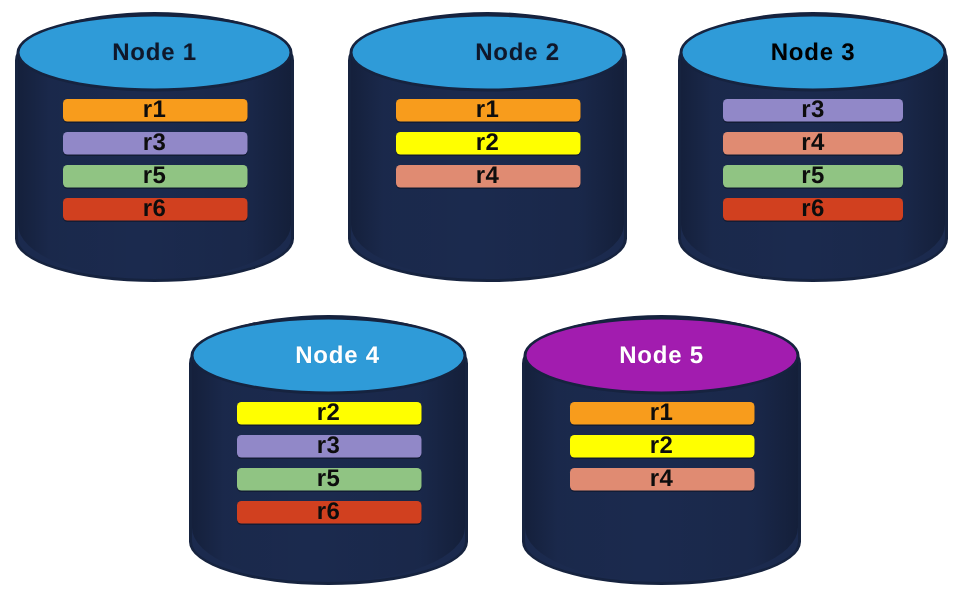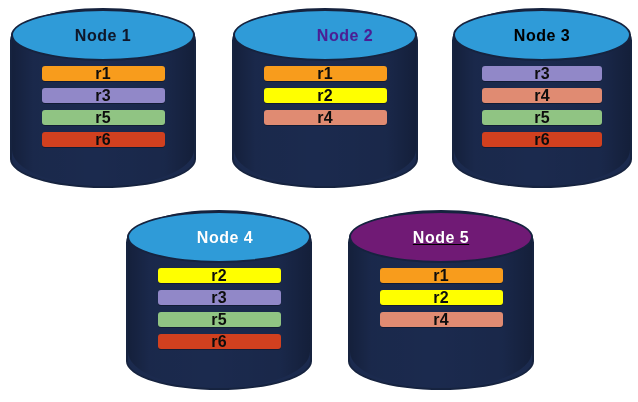--- a/index.html
+++ b/index.html
@@ -142,21 +142,21 @@
         </div>
         <div class="replica-bar" style="width: 123px; background: rgb(209, 64, 31);">
           <span class="replica-label" style="color: rgb(13, 13, 13);">r6</span>
         </div>
       </div>
     </div>
     <div class="node" style="left: 232px; top: 8px; width: 186px; height: 180px;">
       <div class="node-body" style="background: rgb(27, 42, 78); border-color: rgb(22, 35, 63);"></div>
       <div class="node-shade"></div>
       <div class="node-lid" style="background: rgb(47, 155, 216); border-color: rgb(22, 35, 63);">
-        <div class="node-title" style="color: #4c1d95; margin-left: 40px;">Node  2</div>
+        <div class="node-title" style="color: #0f172a; margin-left: 40px;">Node  2</div>
       </div>
       <div class="replica-stack" style="top: 58px;">
         <div class="replica-bar" style="width: 123px; background: rgb(248, 156, 28);">
           <span class="replica-label" style="color: rgb(13, 13, 13);">r1</span>
         </div>
         <div class="replica-bar" style="width: 123px; background: rgb(255, 255, 0);">
           <span class="replica-label" style="color: rgb(13, 13, 13);">r2</span>
         </div>
         <div class="replica-bar" style="width: 123px; background: rgb(224, 139, 114);">
           <span class="replica-label" style="color: rgb(13, 13, 13);">r4</span>
@@ -201,21 +201,21 @@
           <span class="replica-label" style="color: rgb(13, 13, 13);">r5</span>
         </div>
         <div class="replica-bar" style="width: 123px; background: rgb(209, 64, 31);">
           <span class="replica-label" style="color: rgb(13, 13, 13);">r6</span>
         </div>
       </div>
     </div>
     <div class="node" style="left: 348px; top: 210px; width: 186px; height: 180px;">
       <div class="node-body" style="background: rgb(27, 42, 78); border-color: rgb(22, 35, 63);"></div>
       <div class="node-shade"></div>
-      <div class="node-lid" style="background: #701a75; border-color: rgb(22, 35, 63); text-decoration: underline;">
+      <div class="node-lid" style="background: #a21caf; border-color: rgb(22, 35, 63);">
         <div class="node-title" style="color: rgb(255, 255, 255);">Node  5</div>
       </div>
       <div class="replica-stack" style="top: 58px;">
         <div class="replica-bar" style="width: 123px; background: rgb(248, 156, 28);">
           <span class="replica-label" style="color: rgb(13, 13, 13);">r1</span>
         </div>
         <div class="replica-bar" style="width: 123px; background: rgb(255, 255, 0);">
           <span class="replica-label" style="color: rgb(13, 13, 13);">r2</span>
         </div>
         <div class="replica-bar" style="width: 123px; background: rgb(224, 139, 114);">

